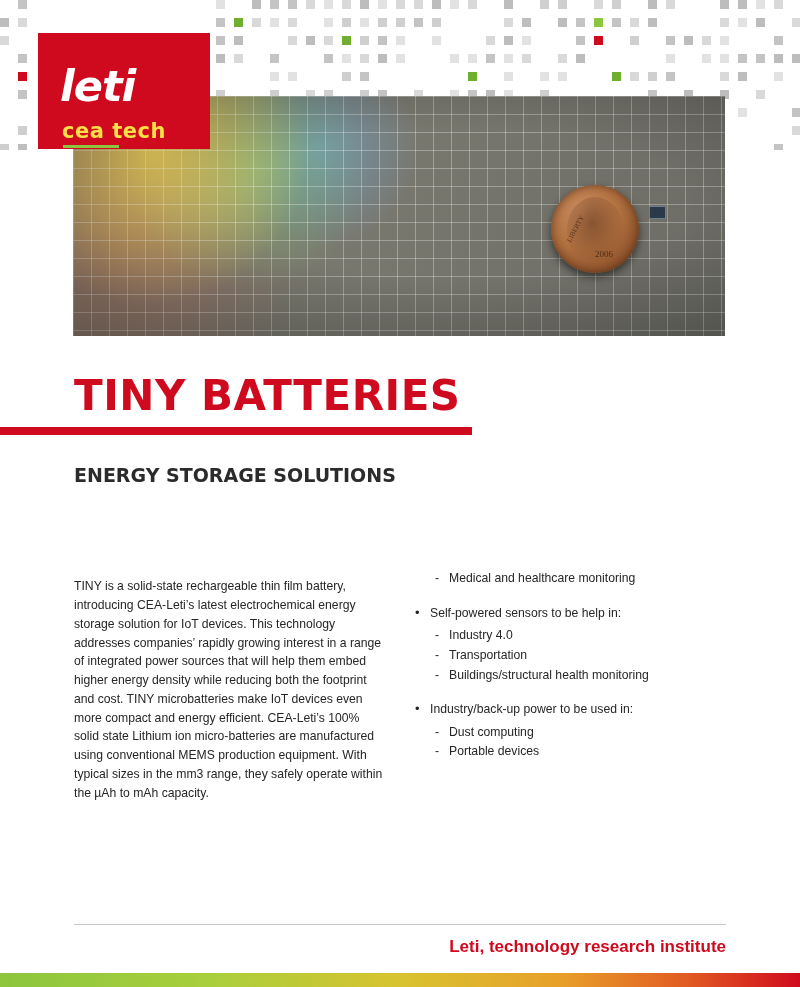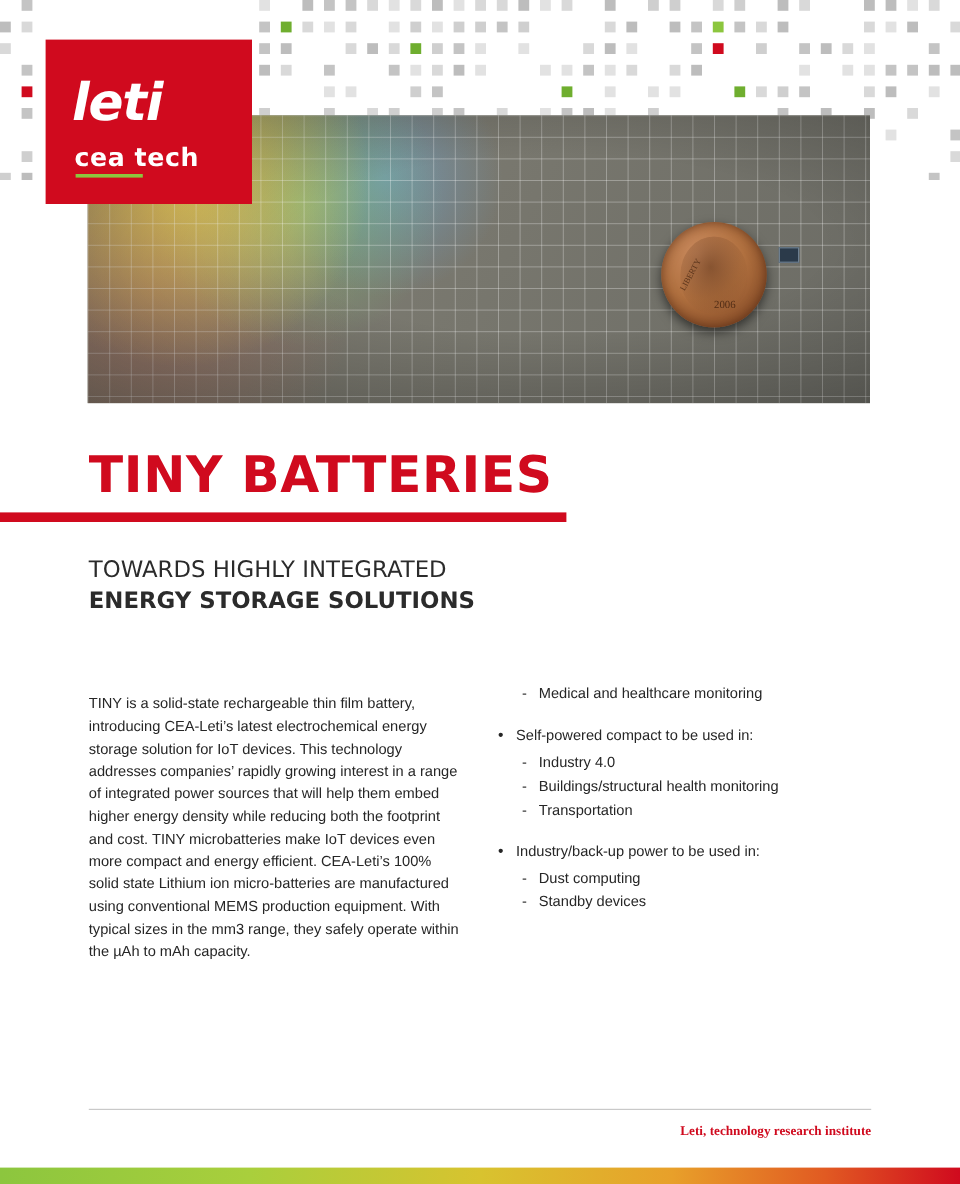--- a/index.html
+++ b/index.html
@@ -25,39 +25,39 @@
   }
   #pixel-band .px {
     position: absolute;
     width: 9px; height: 9px;
   }
 
   
   #logo-block {
     position: absolute;
     left: 38px; top: 33px;
-    width: 172px; height: 137px;
+    width: 172px; height: 116px;
     background: #d00a1e;
     z-index: 6;
   }
   #logo-word {
     position: absolute;
     left: 22px; top: 32px;
     color: #ffffff;
     font-size: 43px;
     font-weight: bold;
     font-style: italic;
     letter-spacing: -1px;
     line-height: 1;
     font-family: "DejaVu Sans", sans-serif;
   }
   #logo-cea {
     position: absolute;
     left: 24px; top: 86px;
-    color: #ffffff;
+    color: #fde047;
     font-size: 21px;
     font-weight: bold;
     letter-spacing: 0.5px;
     font-family: "DejaVu Sans", sans-serif;
   }
   #logo-underline {
     position: absolute;
     left: 25px; top: 112px;
     width: 56px; height: 3px;
     background: #8cc63e;
@@ -239,24 +239,24 @@
   #footer-rule {
     position: absolute;
     left: 74px; top: 924px;
     width: 652px; height: 1px;
     background: #c9c9c9;
   }
   #footer-text {
     position: absolute;
     right: 74px; top: 937px;
     color: #d00a1e;
-    font-size: 11px;
+    font-size: 17px;
     font-weight: bold;
     text-align: right;
-    font-family: Liberation Serif, serif;
+    font-family: Liberation Sans, sans-serif;
   }
   #footer-bar {
     position: absolute;
     left: 0; bottom: 0;
     width: 800px; height: 14px;
     background: linear-gradient(to right, #8cc63e 0%, #a9cf3c 26%, #d8c32f 50%, #e8a02a 70%, #e15a22 86%, #d00a1e 100%);
   }
 </style>
 </head>
 <body>
@@ -418,49 +418,48 @@
       <div id="coin-liberty">LIBERTY</div>
       <div id="coin-year">2006</div>
     </div>
     <div id="chip"></div>
   </div>
 
   <div id="title">TINY BATTERIES</div>
   <div id="title-rule"></div>
 
   <div id="subtitle">
-    <div class="line1">TOWARDS HIGHLY INTEGRATED</div>
     <div class="line2">ENERGY STORAGE SOLUTIONS</div>
   </div>
 
   <div class="col" id="col-left">
     <p class="body-text">TINY is a solid-state rechargeable thin film battery, introducing CEA-Leti’s latest electrochemical energy storage solution for IoT devices. This technology addresses companies’ rapidly growing interest in a range of integrated power sources that will help them embed higher energy density while reducing both the footprint and cost. TINY microbatteries make IoT devices even more compact and energy efficient. CEA-Leti’s 100% solid state Lithium ion micro-batteries are manufactured using conventional MEMS production equipment. With typical sizes in the mm3 range, they safely operate within the µAh to mAh capacity.</p>
   </div>
 
   <div class="col" id="col-right">
 
     <ul class="bullets">
       <li>
         <ul class="subitems">
           <li>Medical and healthcare monitoring</li>
         </ul>
       </li>
       <li>
-        <div class="bullet-line">Self-powered compact to be used in:</div>
+        <div class="bullet-line">Self-powered sensors to be help in:</div>
         <ul class="subitems">
           <li>Industry 4.0</li>
+          <li>Transportation</li>
           <li>Buildings/structural health monitoring</li>
-          <li>Transportation</li>
         </ul>
       </li>
       <li>
         <div class="bullet-line">Industry/back-up power to be used in:</div>
         <ul class="subitems">
           <li>Dust computing</li>
-          <li>Standby devices</li>
+          <li>Portable devices</li>
         </ul>
       </li>
     </ul>
   </div>
 
   <div id="footer-rule"></div>
   <div id="footer-text">Leti, technology research institute</div>
   <div id="footer-bar"></div>
 
 </div>

